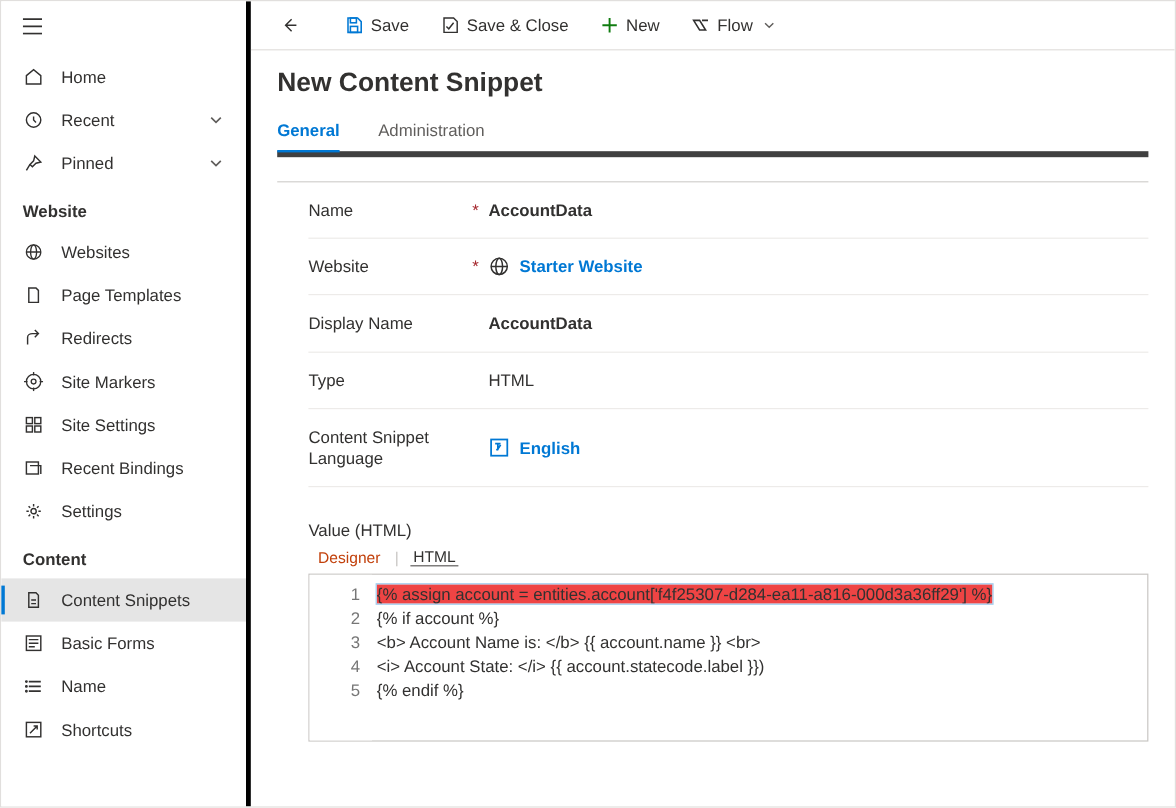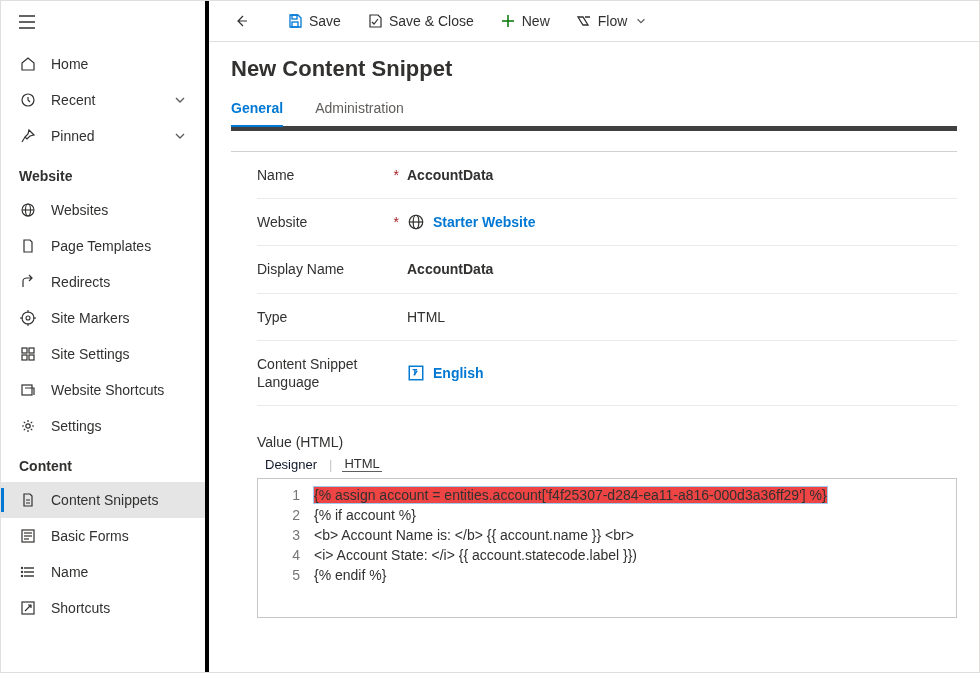--- a/index.html
+++ b/index.html
@@ -29,21 +29,21 @@
   .form-row { display: flex; align-items: center; padding: 14px 0; border-bottom: 1px solid #edebe9; }
   .form-row:last-of-type { border-bottom: none; }
   .form-label { width: 150px; color: #323130; position: relative; line-height: 1.3; }
   .form-label.req::after { content: "*"; color: #a4262c; position: absolute; right: 8px; top: 0; }
   .form-val { flex: 1; font-weight: 600; display: flex; align-items: center; gap: 8px; }
   .link-val { color: #0078d4; font-weight: 600; }
   .lookup-icon { width: 18px; height: 18px; }
   .value-section { margin-top: 28px; }
   .value-label { font-size: 14px; margin-bottom: 4px; color: #323130; }
   .editor-tabs { display: flex; gap: 10px; font-size: 13px; padding: 2px 6px 6px; align-items: center; }
-  .editor-tab { color: #0f172a; cursor: pointer; padding: 0 2px; }
+  .editor-tab { color: #c2410c; cursor: pointer; padding: 0 2px; }
   .editor-tab.active { color: #323130; border-bottom: 1px solid #605e5c; }
   .editor-sep { color: #c8c6c4; }
   .code-editor { border: 1px solid #c8c6c4; min-height: 140px; display: flex; font-family: Consolas, monospace; font-size: 14px; }
   .gutter { width: 52px; background: #fff; text-align: right; padding: 6px 10px 6px 0; color: #767676; line-height: 20px; }
   .code-body { flex: 1; padding: 6px 4px; line-height: 20px; white-space: pre; }
   .code-line { display: block; }
   .sel { background: #ef4444; outline: 1px solid #9ecaed; }
 </style>
 </head>
 <body>
@@ -140,21 +140,21 @@
       </span>
     <span class="nav-label">Site Settings</span>
   </div>
   <div class="nav-item">
     <span class="nav-icon">
         <svg viewBox="0 0 16 16" fill="none" stroke="#323130" stroke-width="1.2">
           <rect x="2" y="3" width="10" height="10"></rect>
           <path d="M5 6 H14 V13"></path>
         </svg>
       </span>
-    <span class="nav-label">Website Shortcuts</span>
+    <span class="nav-label">Recent Bindings</span>
   </div>
   <div class="nav-item">
     <span class="nav-icon">
         <svg viewBox="0 0 16 16" fill="none" stroke="#323130" stroke-width="1.2">
           <circle cx="8" cy="8" r="2.2"></circle>
           <path d="M8 2 V4 M8 12 V14 M2 8 H4 M12 8 H14 M3.8 3.8 L5.2 5.2 M10.8 10.8 L12.2 12.2 M3.8 12.2 L5.2 10.8 M10.8 5.2 L12.2 3.8"></path>
         </svg>
       </span>
     <span class="nav-label">Settings</span>
   </div>

